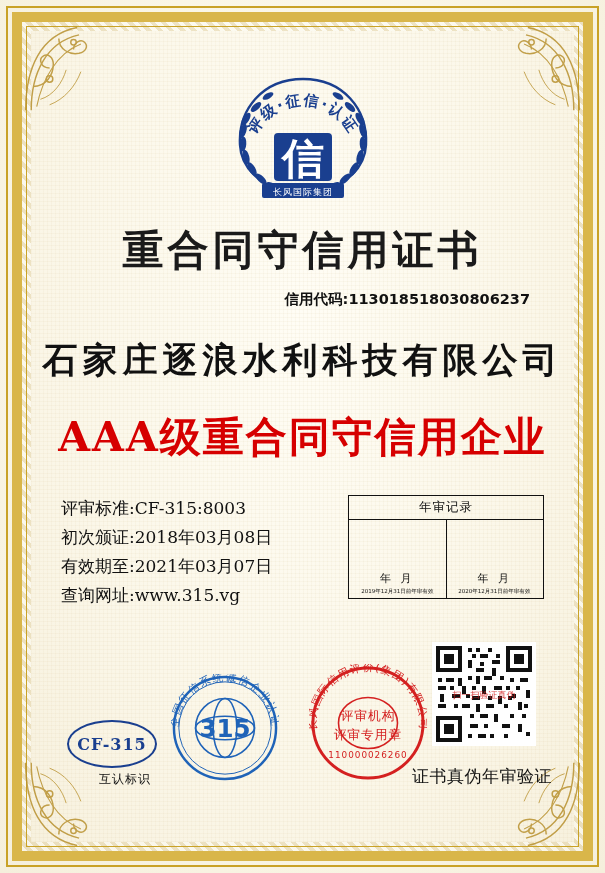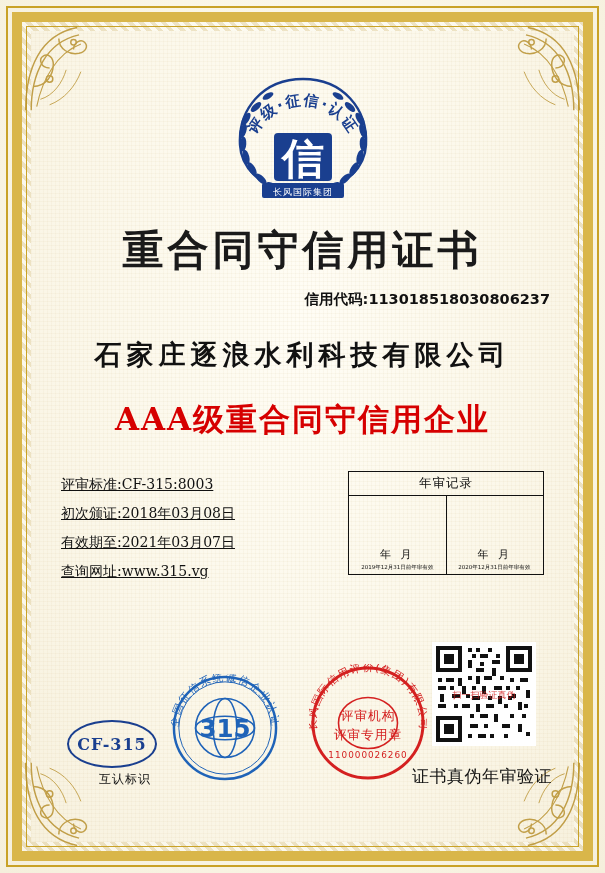--- a/index.html
+++ b/index.html
@@ -68,61 +68,60 @@
     font-family:"DejaVu Sans","Liberation Sans",sans-serif;
     font-weight:bold;
     font-size:41px;
     letter-spacing:4px;
     color:#1a1a1a;
     white-space:nowrap;
   }
   .code-line{
     margin-top:12px;
     align-self:flex-end;
-    margin-right:24px;
+    margin-right:44px;
     font-size:14.5px;
     color:#111;
     font-weight:bold;
     letter-spacing:0px;
   }
   .company{
     margin-top:28px;
-    font-size:27px;
+    font-size:35px;
     font-weight:bold;
     letter-spacing:5px;
     color:#111;
     white-space:nowrap;
   }
   .award{
     margin-top:26px;
-    font-size:31px;
+    font-size:41px;
     font-weight:bold;
     letter-spacing:2px;
     color:#d60000;
     white-space:nowrap;
     font-family:"DejaVu Serif","Liberation Serif",serif;
   }
 
   
   .midrow{
     margin-top:30px;
     width:100%;
     display:flex;
     justify-content:space-between;
     align-items:flex-start;
     padding:0 30px;
     box-sizing:border-box;
   }
   .info{
     font-family:"DejaVu Serif","Liberation Serif",serif;
-    font-size:14px;
+    font-size:17px;
     color:#111;
     line-height:26px;
     white-space:nowrap;
-    text-decoration:underline;
   }
   .info div{margin-bottom:3px;}
 
   .annual{
     width:196px;
     border:1px solid #111;
     box-sizing:border-box;
   }
   .annual-head{
     text-align:center;

